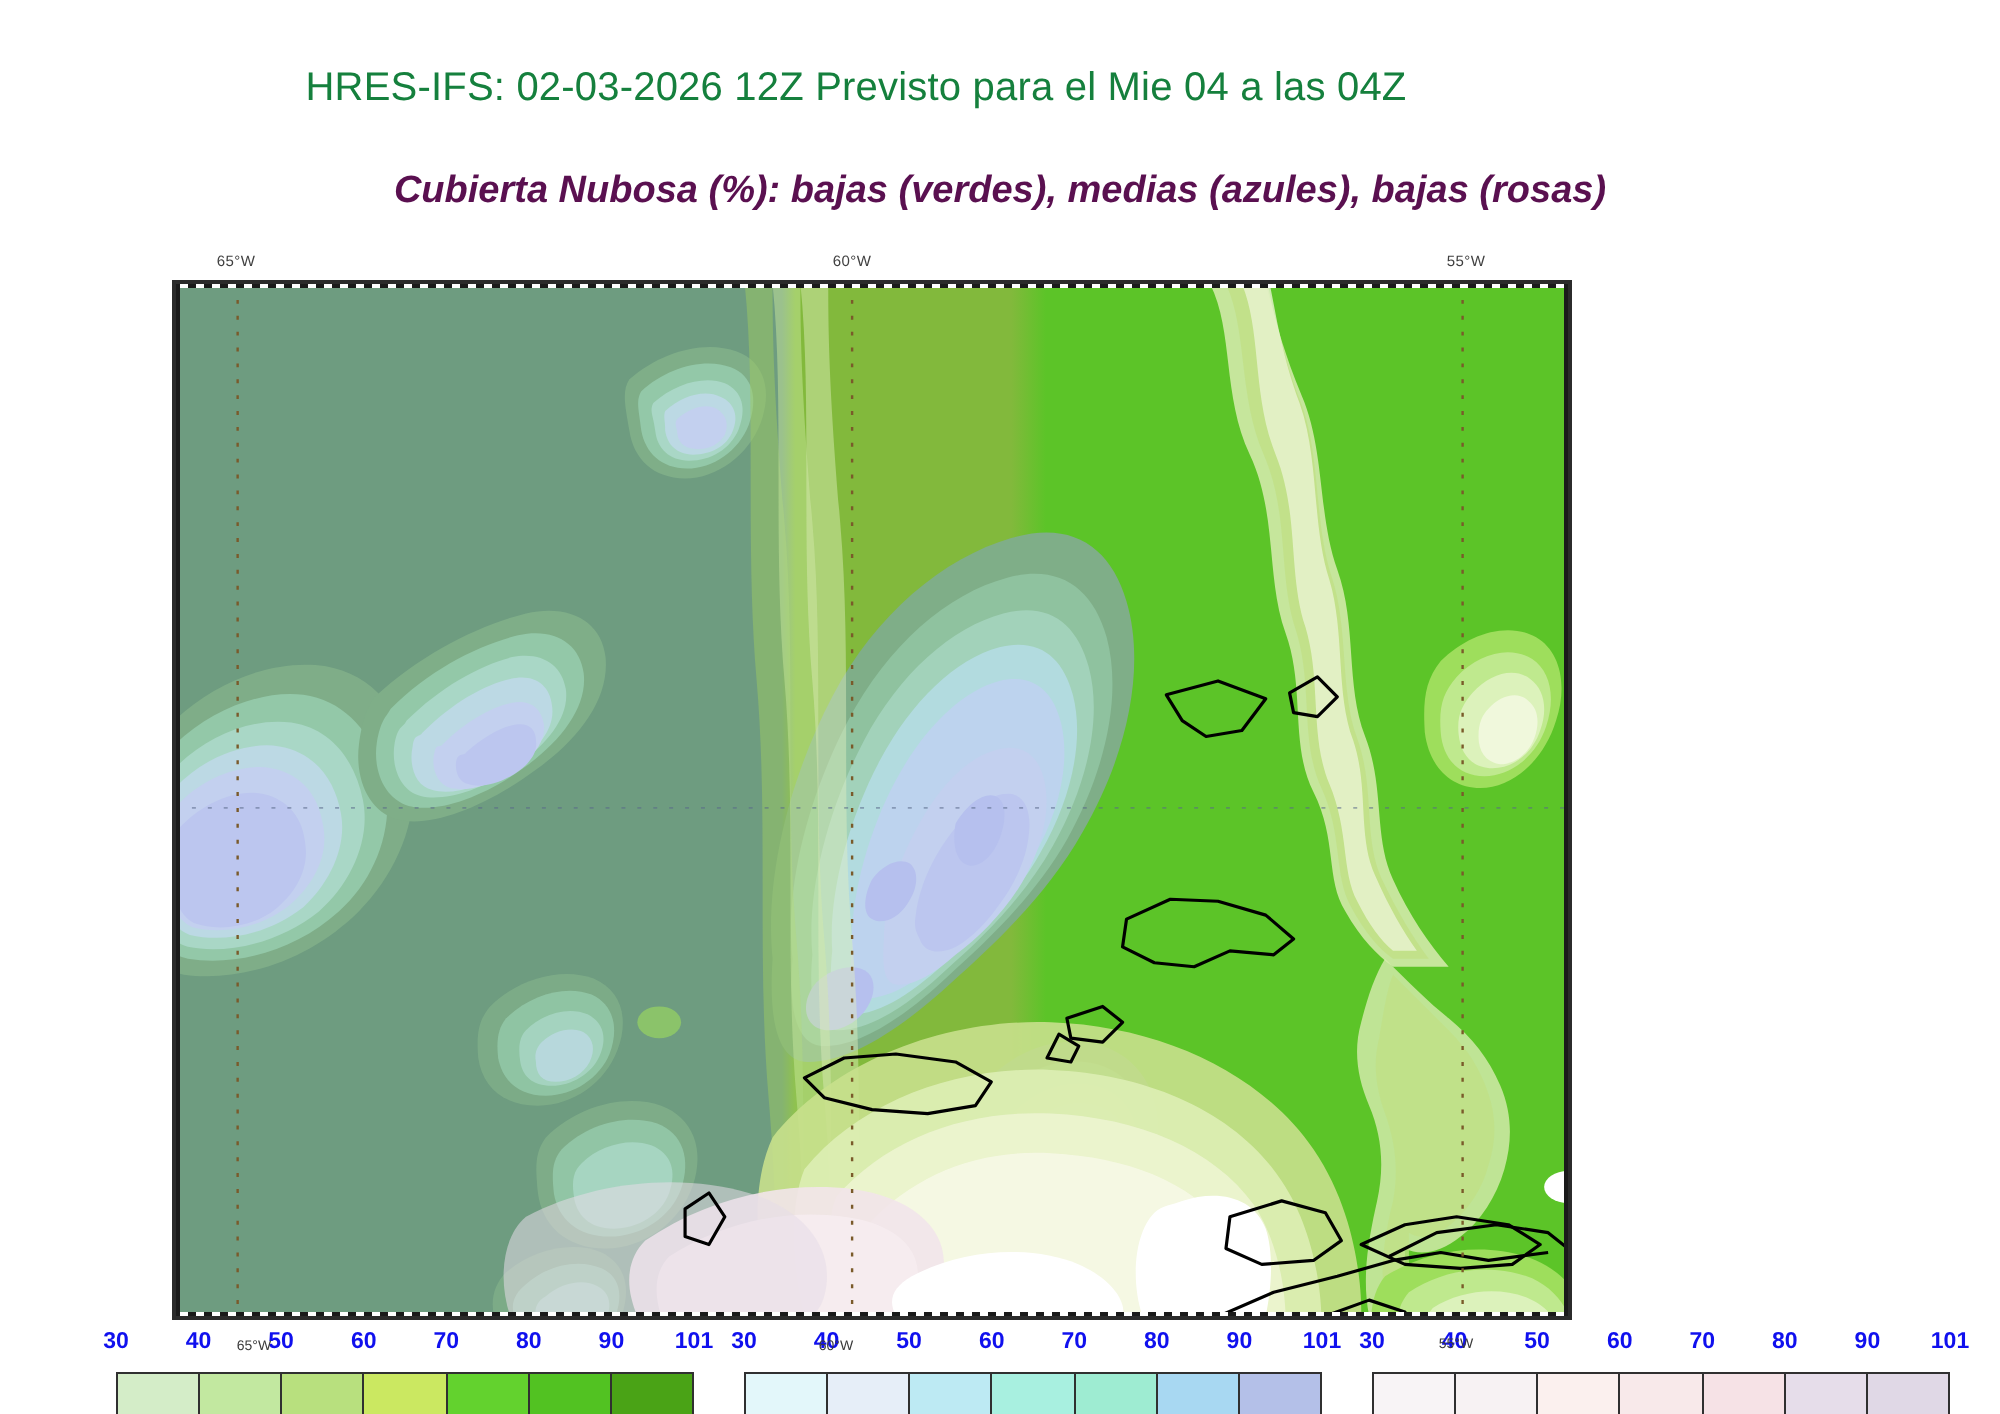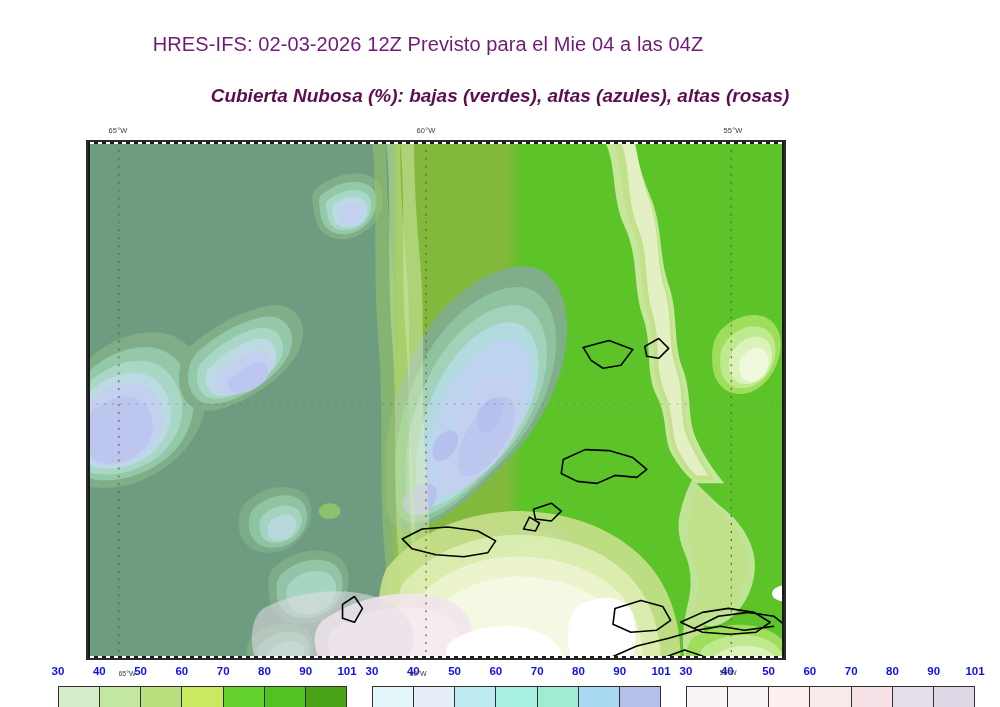--- a/index.html
+++ b/index.html
@@ -5,21 +5,21 @@
   html,body{margin:0;padding:0;}
   body{
     width:1000px;height:707px;background:#ffffff;
     font-family:"Liberation Sans", sans-serif;
     overflow:hidden;position:relative;
   }
   #root{position:relative;width:1000px;height:707px;}
 
   .title{
     position:absolute;left:0;top:33px;width:856px;text-align:center;
-    color:#701a75;font-size:20px;font-weight:400;letter-spacing:.1px;
+    color:#15803d;font-size:20px;font-weight:400;letter-spacing:.1px;
   }
   .subtitle{
     position:absolute;left:0;top:85px;width:1000px;text-align:center;
     color:#5a1050;font-size:19px;font-style:italic;font-weight:600;
   }
 
   
   .map-wrap{position:absolute;left:86px;top:140px;width:700px;height:520px;}
   .map-frame{
     position:absolute;inset:0;overflow:hidden;
@@ -59,21 +59,21 @@
   
   .stray{position:absolute;color:#3a3a3a;font-size:7px;white-space:nowrap;
          transform:translateX(-50%);}
 </style>
 </head>
 <body>
 
 <div id="root">
 
   <div class="title">HRES-IFS: 02-03-2026 12Z Previsto para el Mie 04 a las 04Z</div>
-  <div class="subtitle">Cubierta Nubosa (%): bajas (verdes), altas (azules), altas (rosas)</div>
+  <div class="subtitle">Cubierta Nubosa (%): bajas (verdes), medias (azules), bajas (rosas)</div>
 
   <div id="lon-labels">
       <div class="lonlab" style="left: 118px;">65°W</div>
       <div class="lonlab" style="left: 426px;">60°W</div>
       <div class="lonlab" style="left: 733px;">55°W</div>
     </div>
 
   <div class="map-wrap">
     <div class="map-frame">
 

